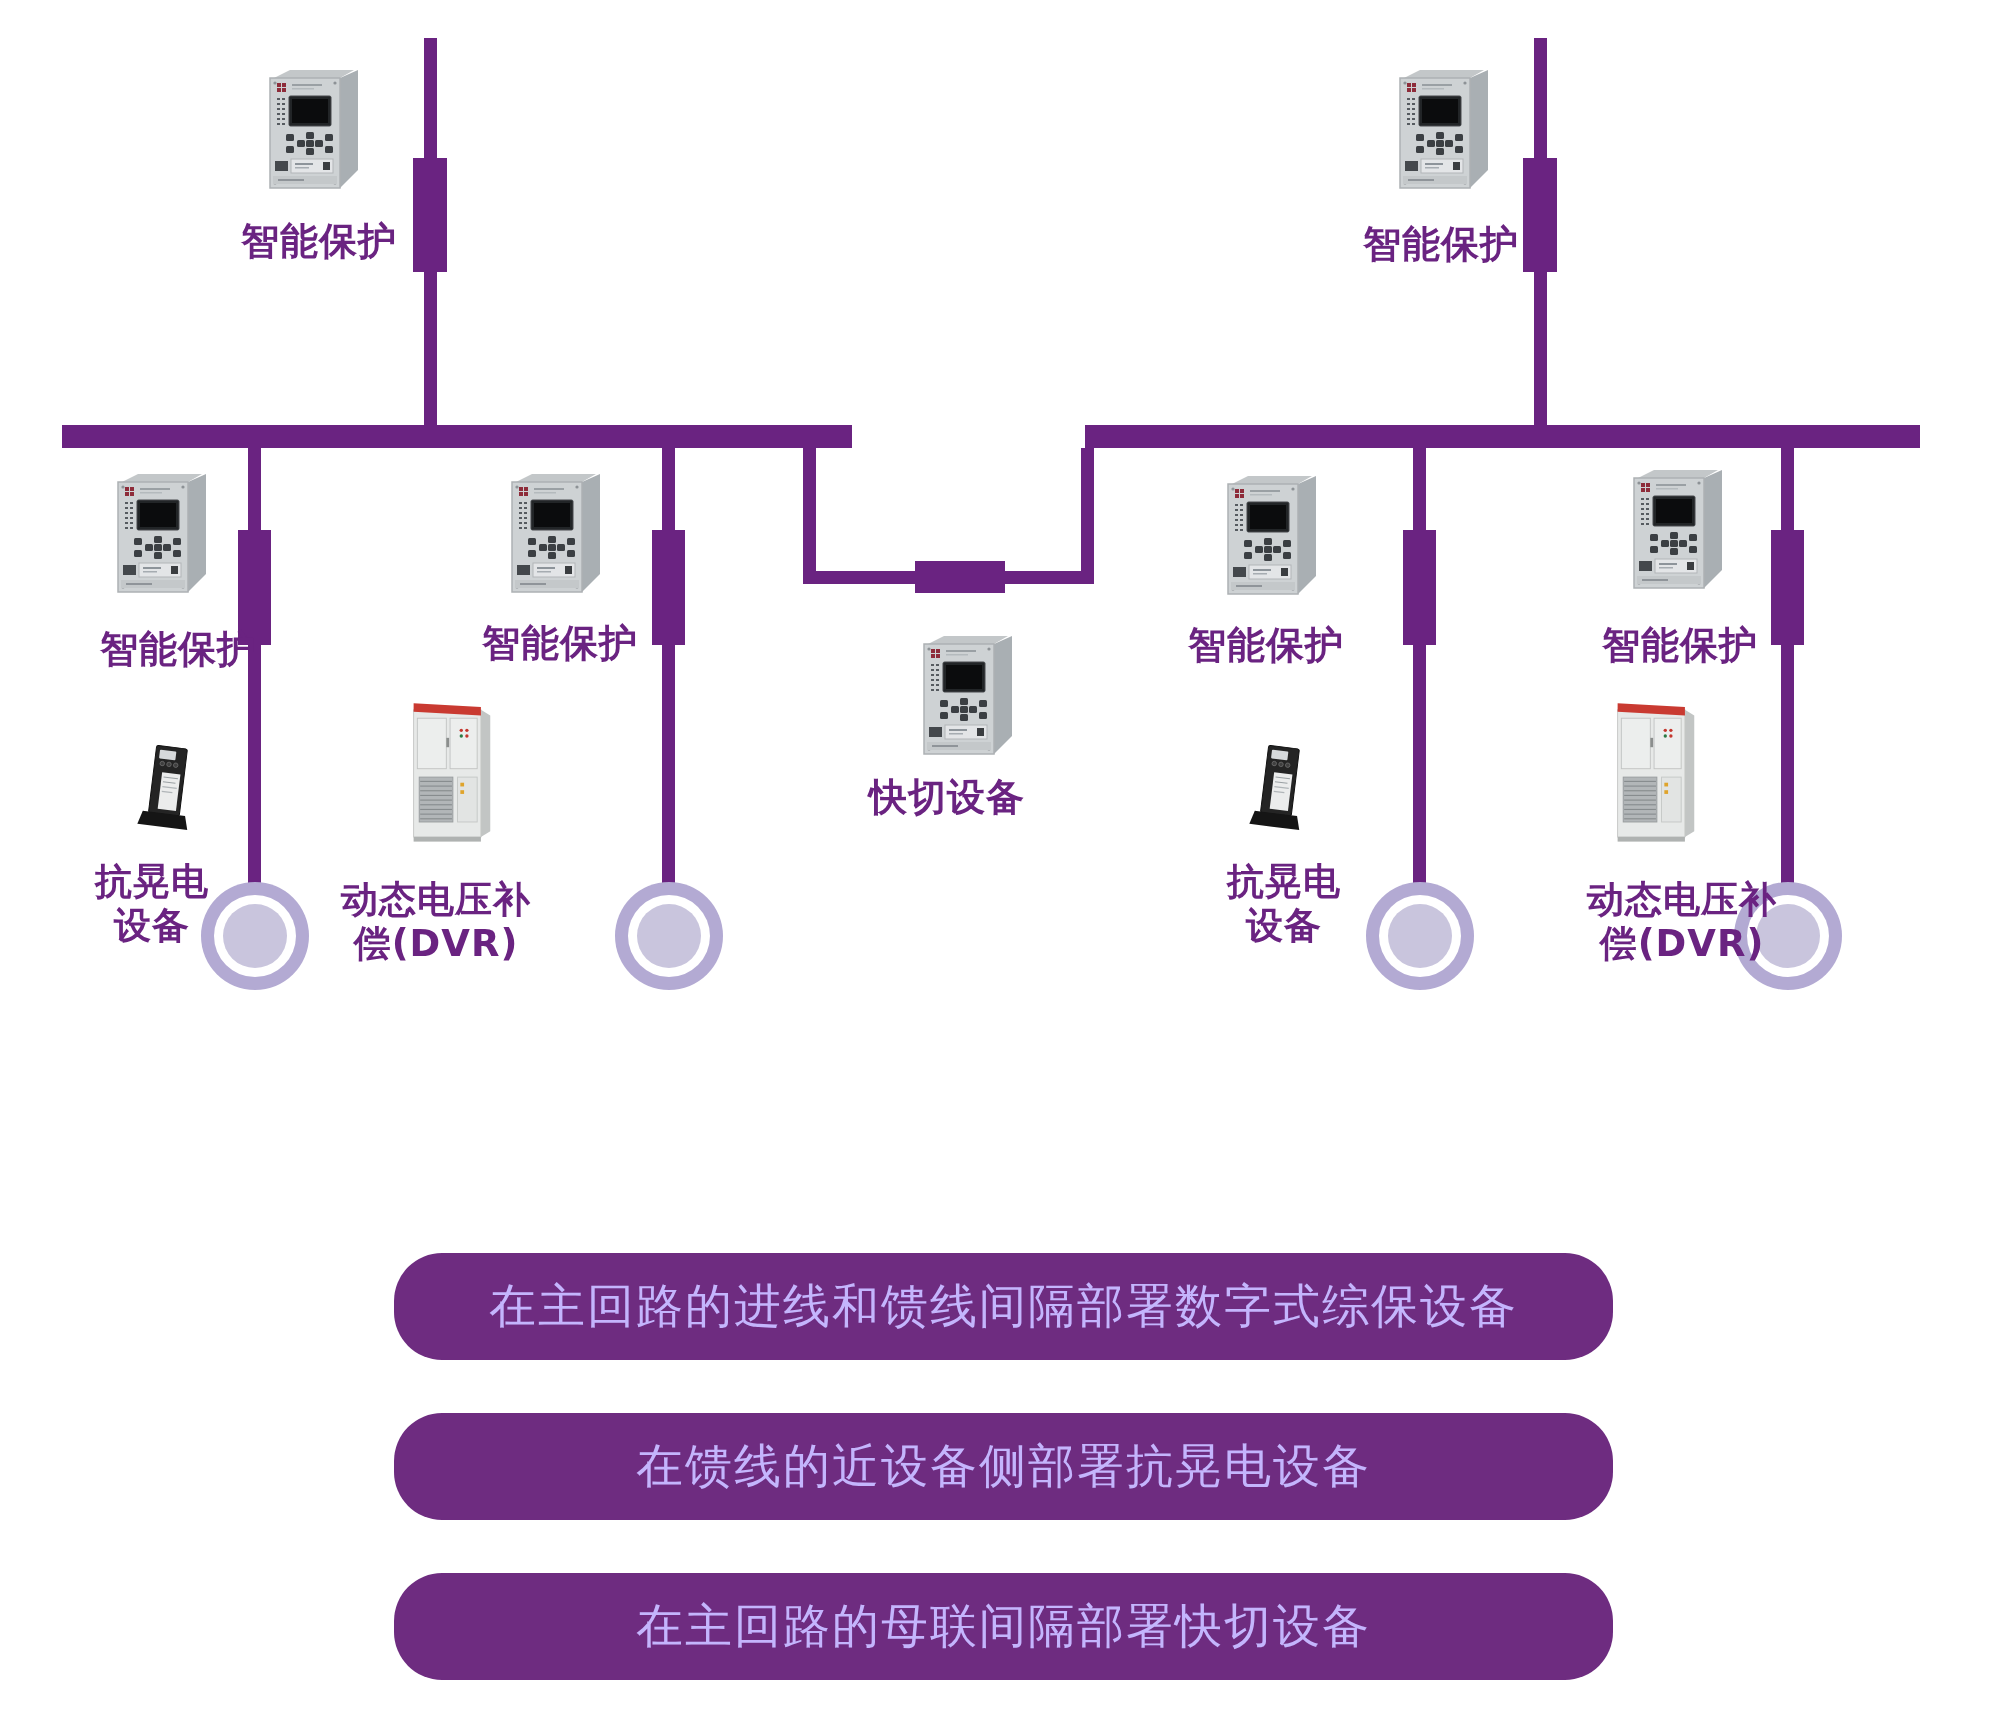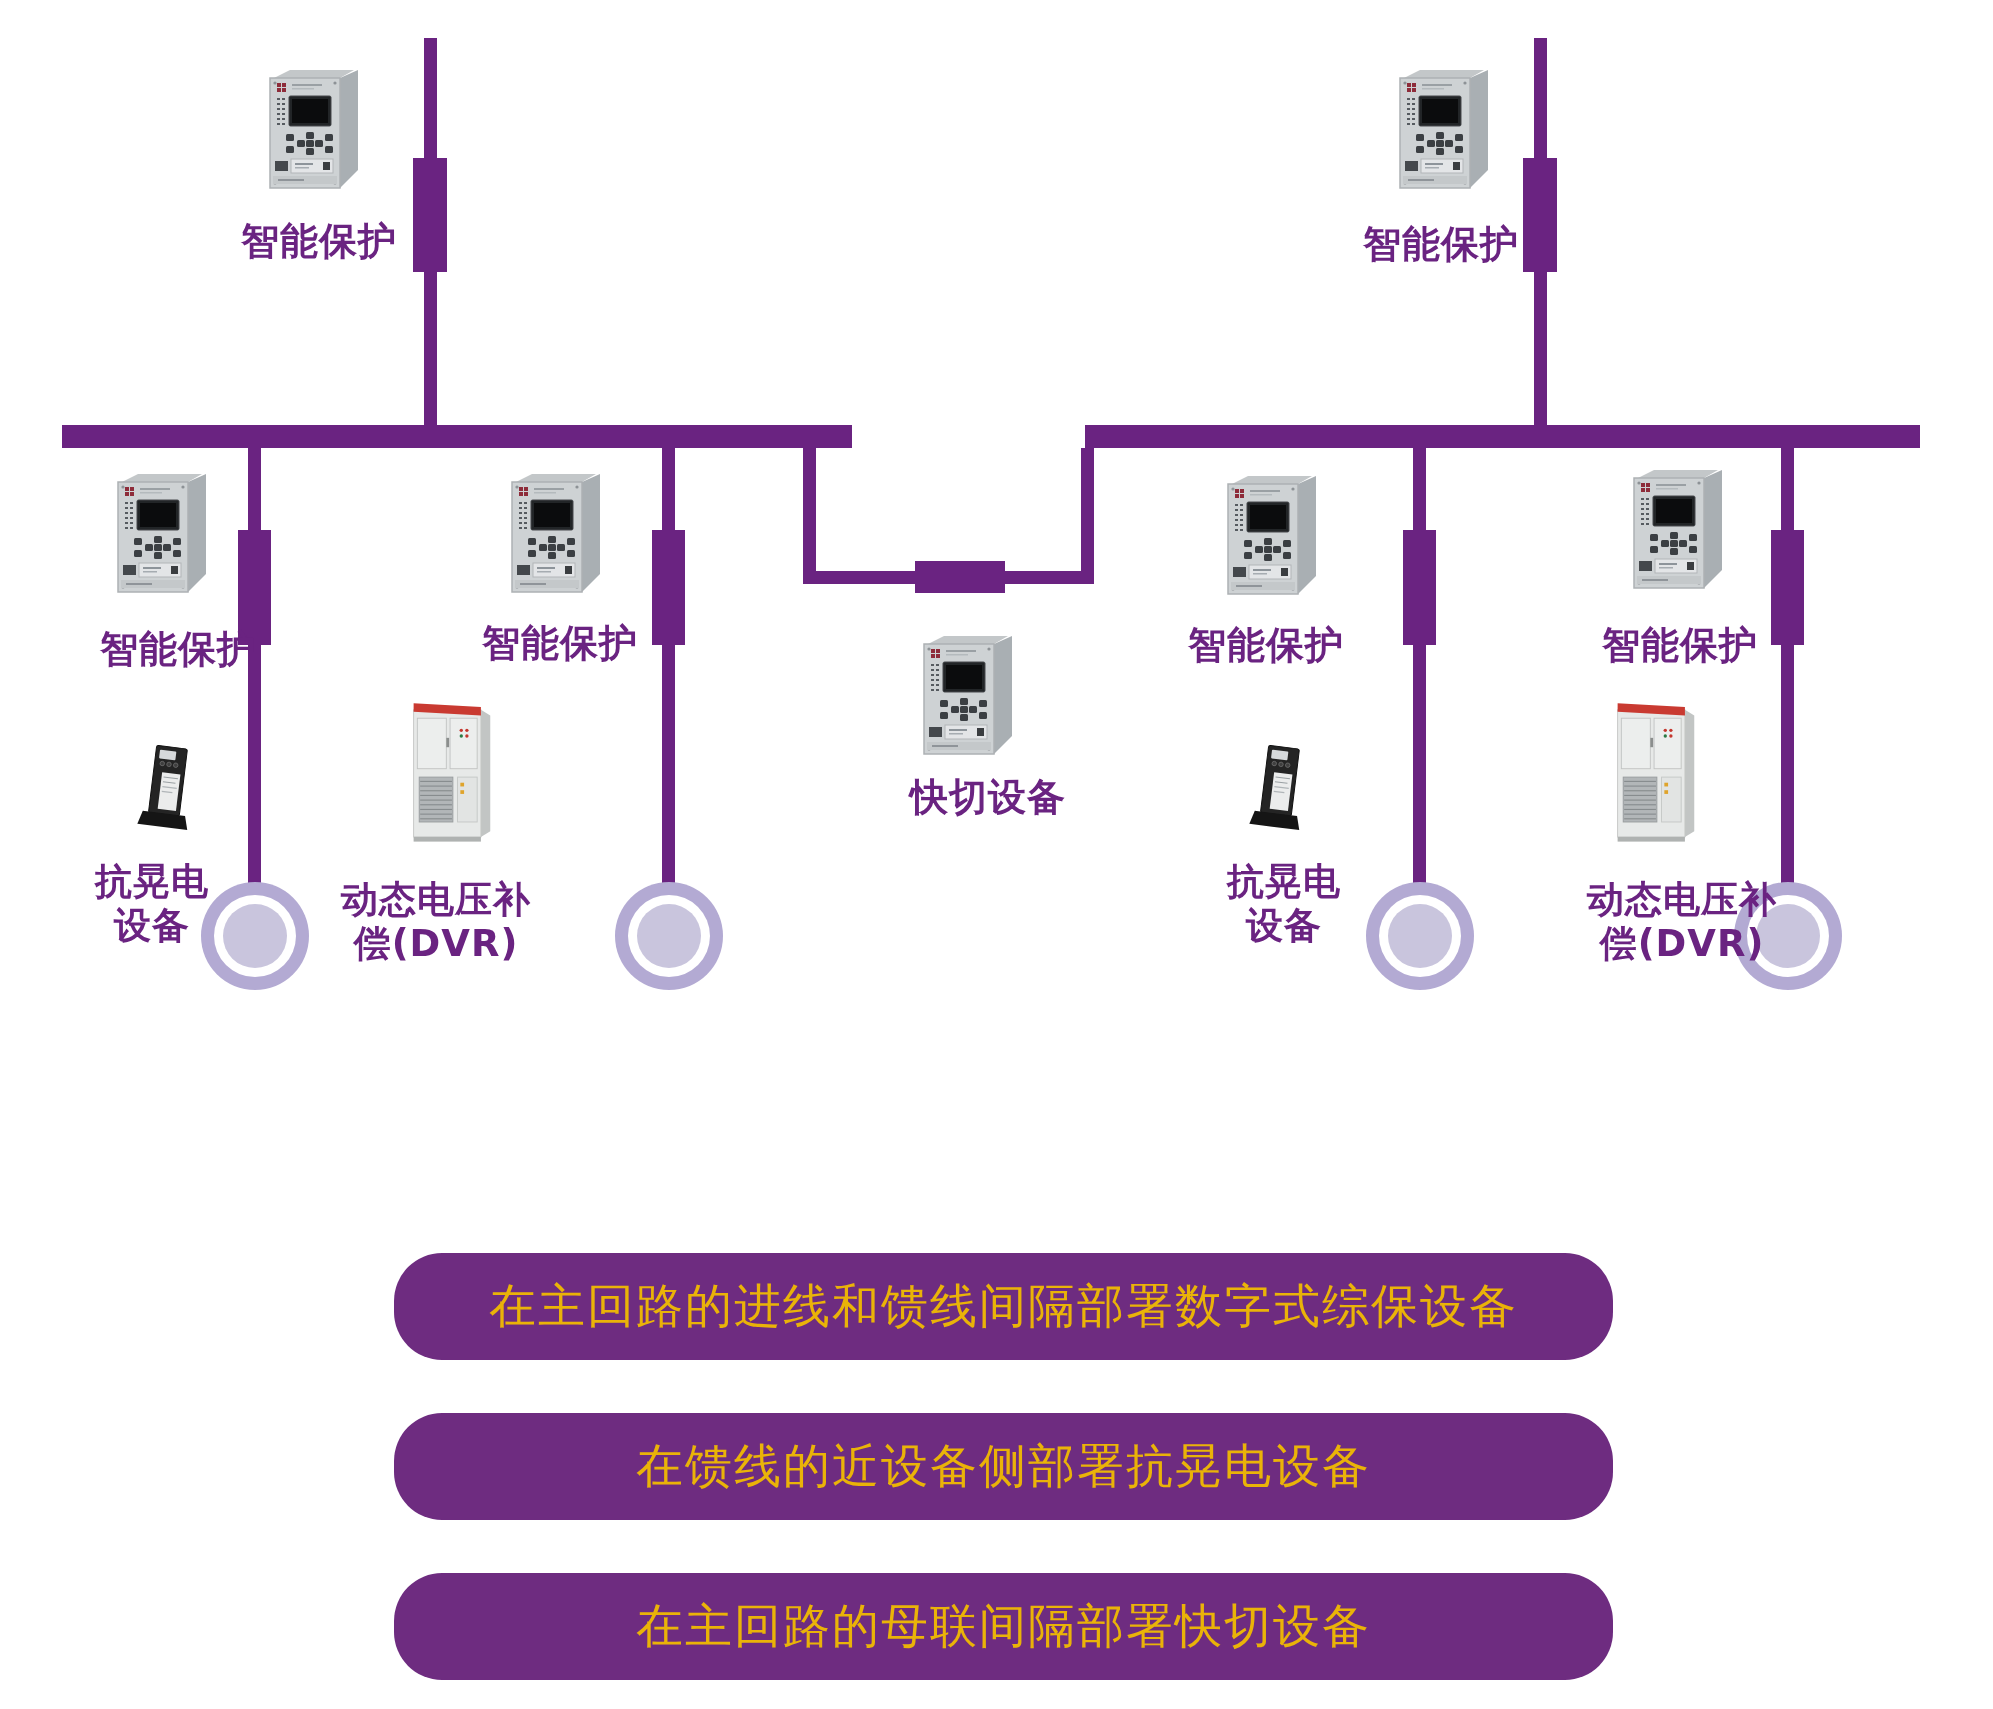--- a/index.html
+++ b/index.html
@@ -20,21 +20,21 @@
   }
   .dev-label.two-line{text-align:center;line-height:44px;font-size:37px;}
   .load-circle{position:absolute;width:108px;height:108px;border-radius:50%;background:var(--ring);}
   .load-circle::before{content:"";position:absolute;inset:13px;border-radius:50%;background:#fff;}
   .load-circle::after{content:"";position:absolute;inset:22px;border-radius:50%;background:var(--ring-inner);}
   svg.device{position:absolute;overflow:visible;}
   .banner{
     position:absolute;left:394px;width:1219px;height:107px;
     background:var(--banner);border-radius:48px;
     display:flex;align-items:center;justify-content:center;
-    color:#eab308;font-size:47px;letter-spacing:2px;white-space:nowrap;
+    color:#c4b5fd;font-size:47px;letter-spacing:2px;white-space:nowrap;
   }
 </style>
 </head>
 <body>
 
 <svg width="0" height="0" style="position:absolute" aria-hidden="true">
   <defs>
     <g id="relay-def">
       <polygon points="78,12 96,4 96,104 78,122" fill="#a9afb3"></polygon>
       <polygon points="12,12 78,12 92,4 28,4" fill="#c3c7c9"></polygon>
@@ -189,21 +189,21 @@
   <svg class="device" viewBox="0 0 92 152" style="left:1612px;top:698px;width:86px;height:147px">
       <use href="#dvr-def"></use>
     </svg>
 
   <div class="dev-label" style="left:319px;top:216px">智能保护</div>
   <div class="dev-label" style="left:1441px;top:219px">智能保护</div>
   <div class="dev-label" style="left:178px;top:624px">智能保护</div>
   <div class="dev-label" style="left:560px;top:618px">智能保护</div>
   <div class="dev-label" style="left:1266px;top:620px">智能保护</div>
   <div class="dev-label" style="left:1680px;top:620px">智能保护</div>
-  <div class="dev-label" style="left:988px;top:772px">快切设备</div>
+  <div class="dev-label" style="left:947px;top:772px">快切设备</div>
 
   <div class="dev-label two-line" style="left:152px;top:860px">
     <div>抗晃电</div>
     <div>设备</div>
   </div>
   <div class="dev-label two-line" style="left:1284px;top:860px">
     <div>抗晃电</div>
     <div>设备</div>
   </div>
 

